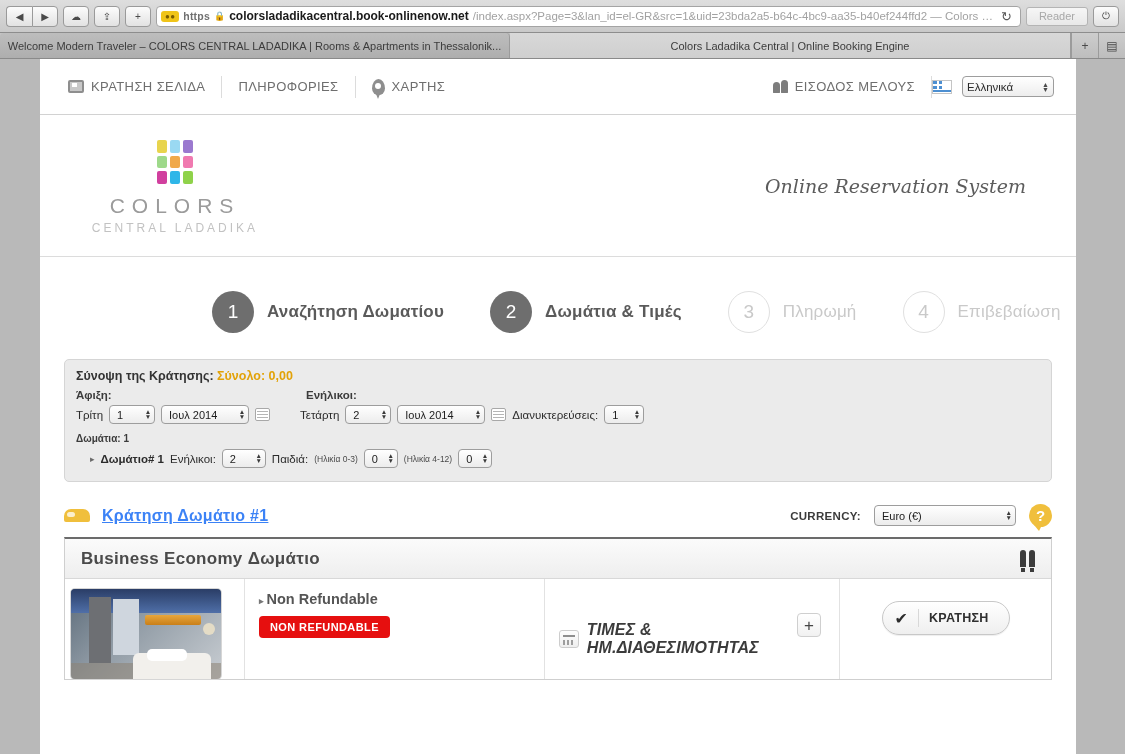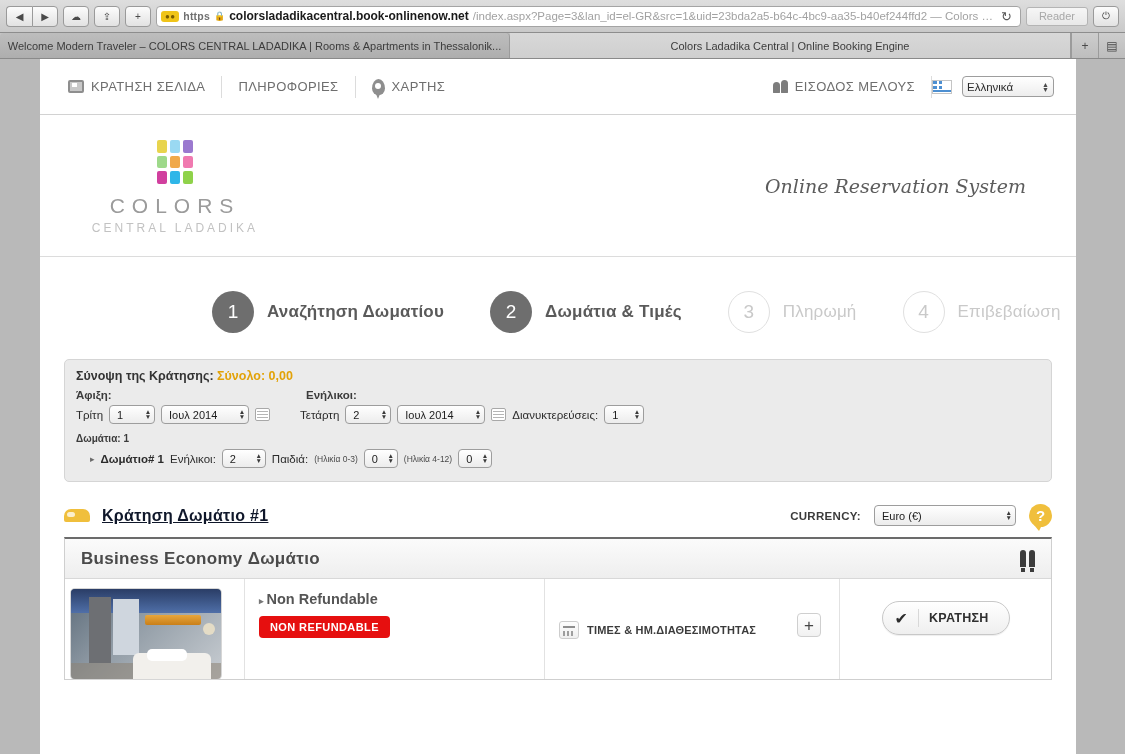--- a/index.html
+++ b/index.html
@@ -173,21 +173,21 @@
   .rooms-line{ font-size:10px; font-weight:bold; color:#3b3b3b; margin-top:9px; }
   .room-line{ display:flex; align-items:center; gap:6px; margin-top:5px; font-size:11.5px; color:#2c2c2c; padding-left:14px;}
   .caret{ color:#6a6a6a; font-size:9px; }
   .room-no{ font-weight:bold; text-decoration:none; color:#2c2c2c; }
   .tiny{ font-size:8.5px; color:#4a4a4a; }
 
   
   .booking-bar{ display:flex; align-items:center; padding:22px 24px 10px; }
   .bed-ico{ width:26px; height:13px; background:#f0bf3c; border-radius:7px 7px 2px 2px; position:relative;}
   .bed-ico:before{ content:""; position:absolute; left:3px; top:3px; width:8px; height:5px; background:#fff; border-radius:3px; opacity:.75;}
-  .booking-title{ margin-left:12px; font-size:16px; font-weight:bold; color:#0f172a; text-decoration:underline; letter-spacing:.3px;}
+  .booking-title{ margin-left:12px; font-size:16px; font-weight:bold; color:#3b82f6; text-decoration:underline; letter-spacing:.3px;}
   .currency-wrap{ margin-left:auto; display:flex; align-items:center; gap:13px; }
   .cur-label{ font-size:11.5px; font-weight:bold; color:#3b3b3b; letter-spacing:.3px;}
   .cur-sel{ width:142px; height:21px; }
   .help-badge{
     width:23px; height:23px; background:#f0bf3c; border-radius:50%; color:#fff;
     font-size:15px; font-weight:bold; display:flex; align-items:center; justify-content:center;
     position:relative;
   }
   .help-badge:after{ content:""; position:absolute; bottom:-4px; left:5px; border-left:5px solid transparent;
     border-right:3px solid transparent; border-top:6px solid #f0bf3c; }
@@ -241,21 +241,21 @@
     font-size:17px; color:#454545; line-height:1;
   }
   .avail-row{ display:flex; align-items:center; gap:8px; margin-top:30px; }
   .avail-ico{
     width:20px; height:18px; border:1px solid #cdcdcd; border-radius:3px;
     background:linear-gradient(#fdfdfd,#efefef); position:relative;
   }
   .avail-ico:before{ content:""; position:absolute; left:3px; right:3px; top:4px; height:2px; background:#8e8e8e;}
   .avail-ico:after{ content:""; position:absolute; left:3px; right:3px; top:9px; height:5px;
     background:repeating-linear-gradient(90deg,#9e9e9e 0 2px,transparent 2px 4px);}
-  .avail-txt{ font-size:11px; font-weight:bold; color:#3b3b3b; letter-spacing:.2px; }
+  .avail-txt{ font-size:16px; font-weight:bold; color:#3b3b3b; letter-spacing:.2px;font-style:italic; }
 
   .col-book{ flex:1; padding:22px 0 0 0; display:flex; justify-content:center; }
   .book-btn{
     width:128px; height:34px; border:1px solid #c8c8c8; border-radius:18px;
     background:linear-gradient(#ffffff,#efefef);
     display:flex; align-items:center; gap:10px; padding:0 12px;
     box-shadow:0 1px 1px rgba(0,0,0,.07);
   }
   .check{ font-size:16px; color:#2c2c2c; }
   .vline{ width:1px; height:18px; background:#d8d8d8; }

